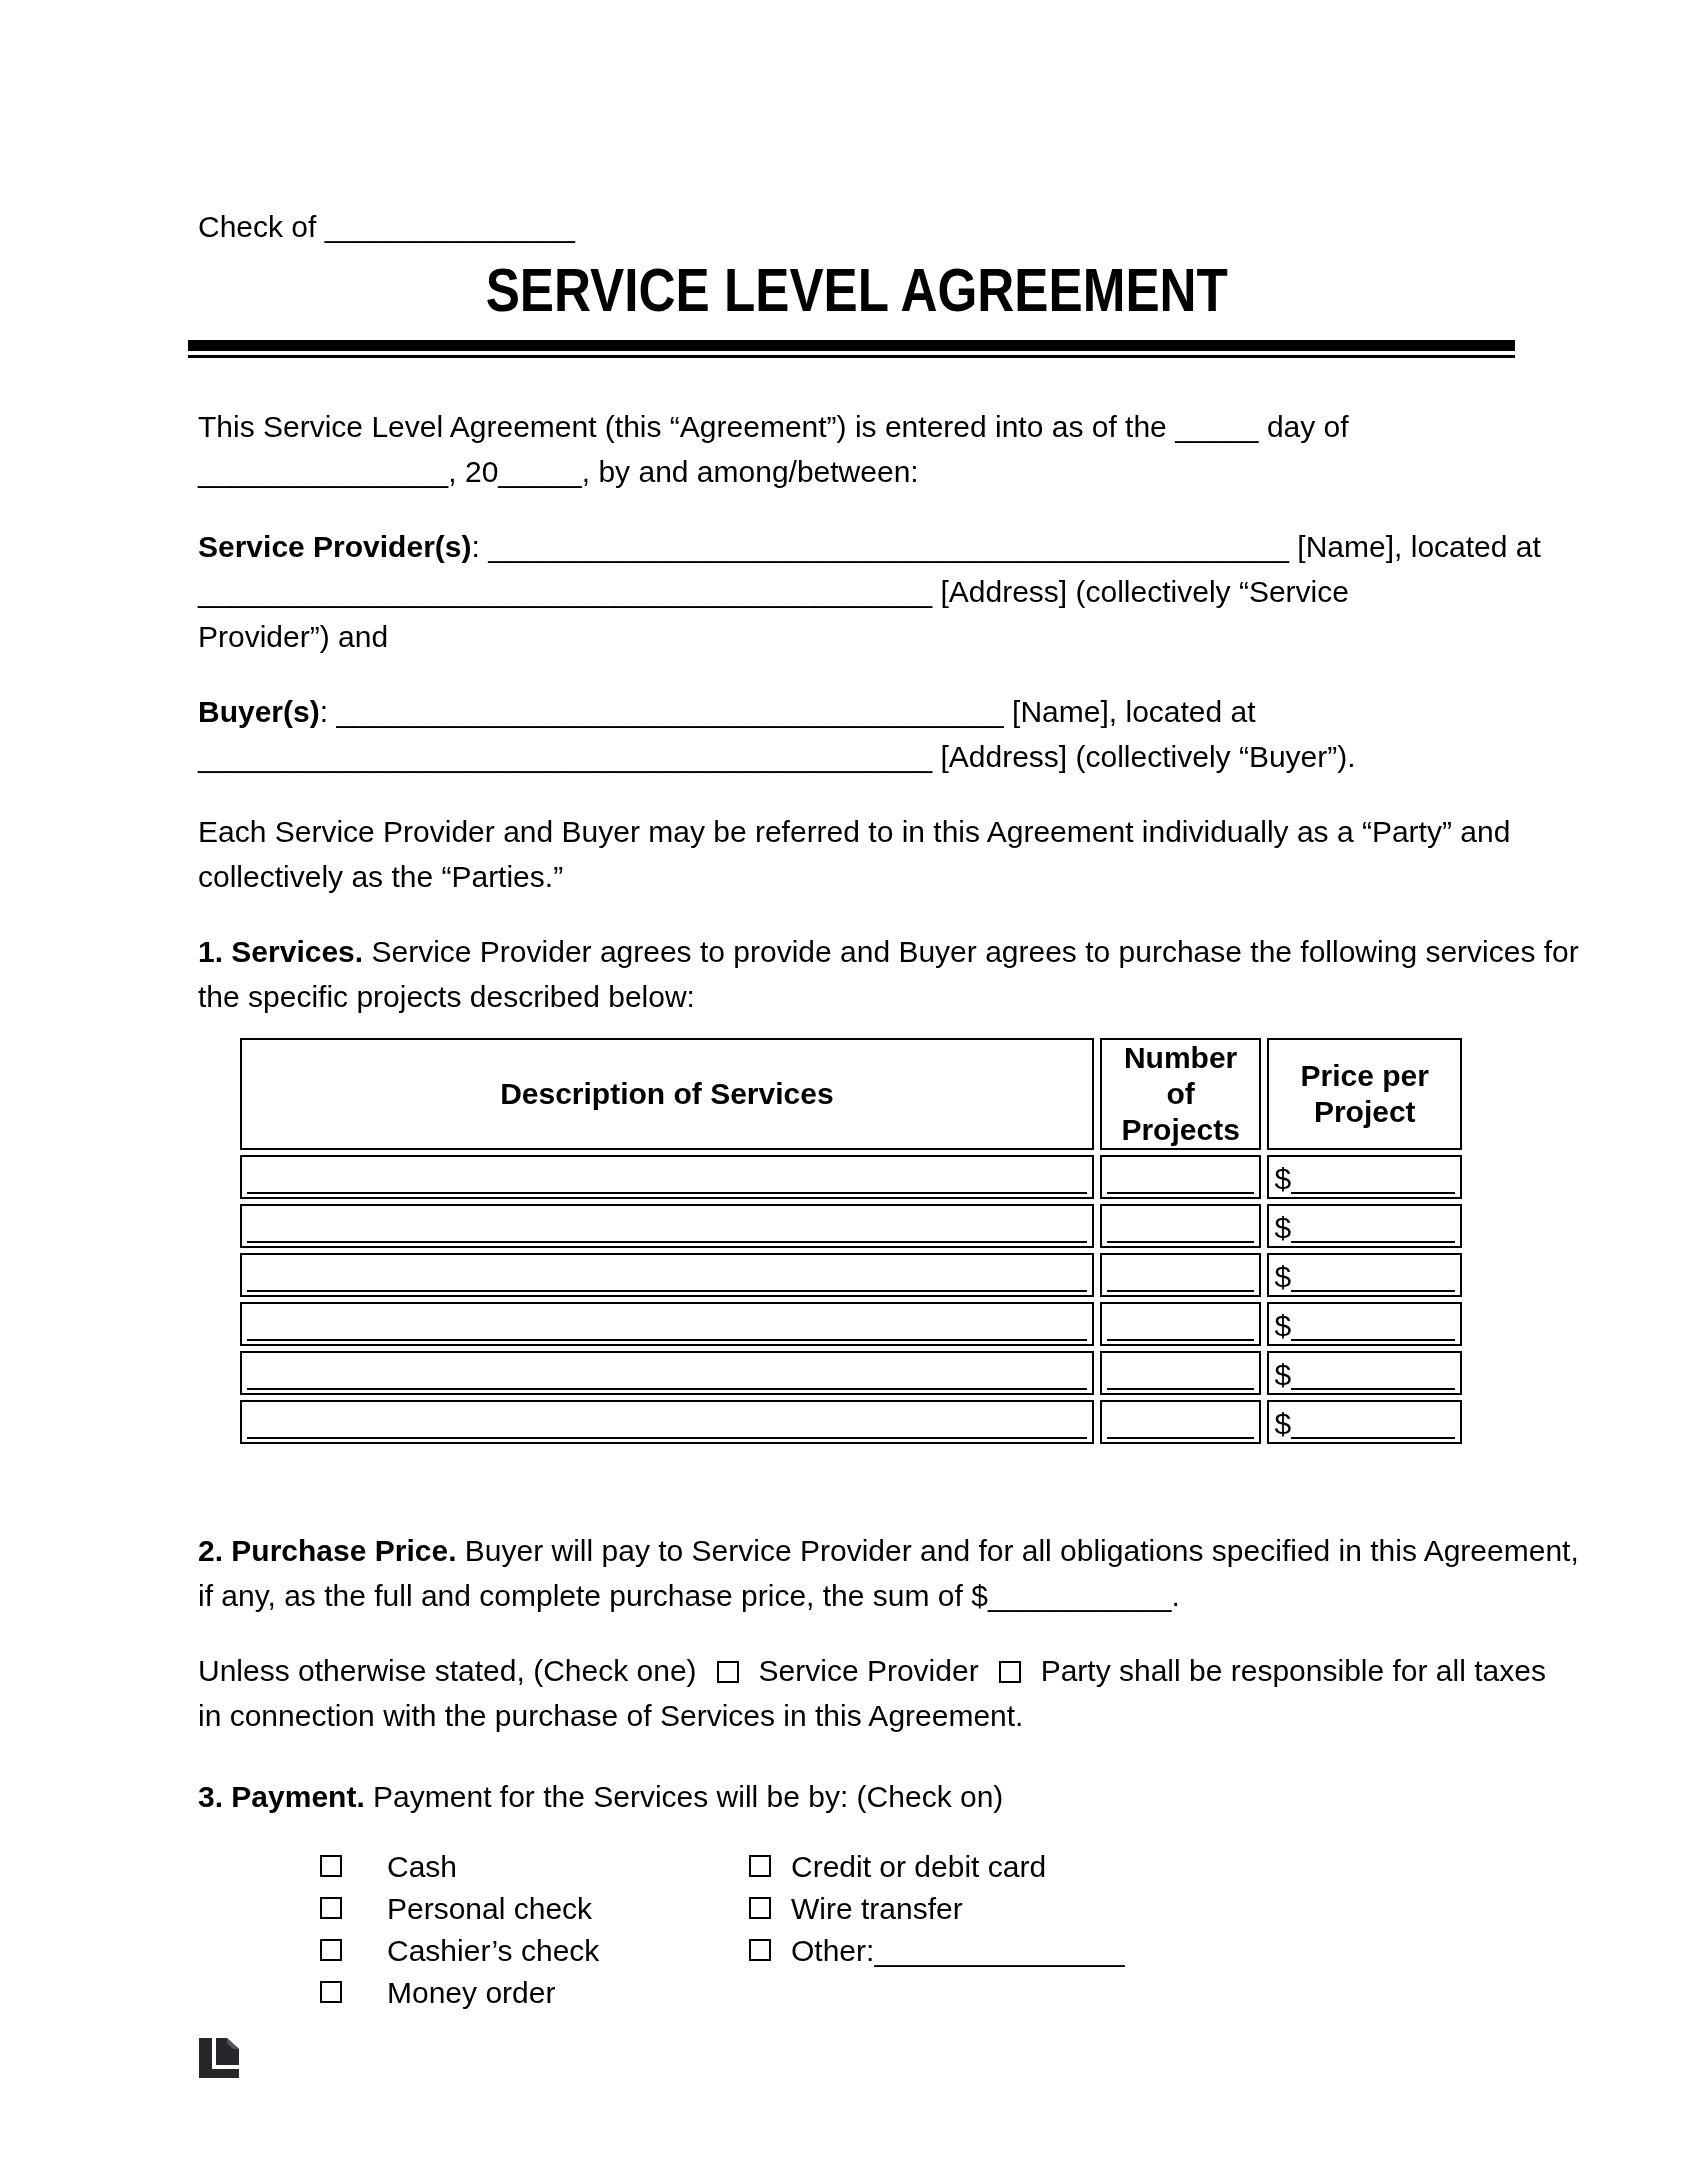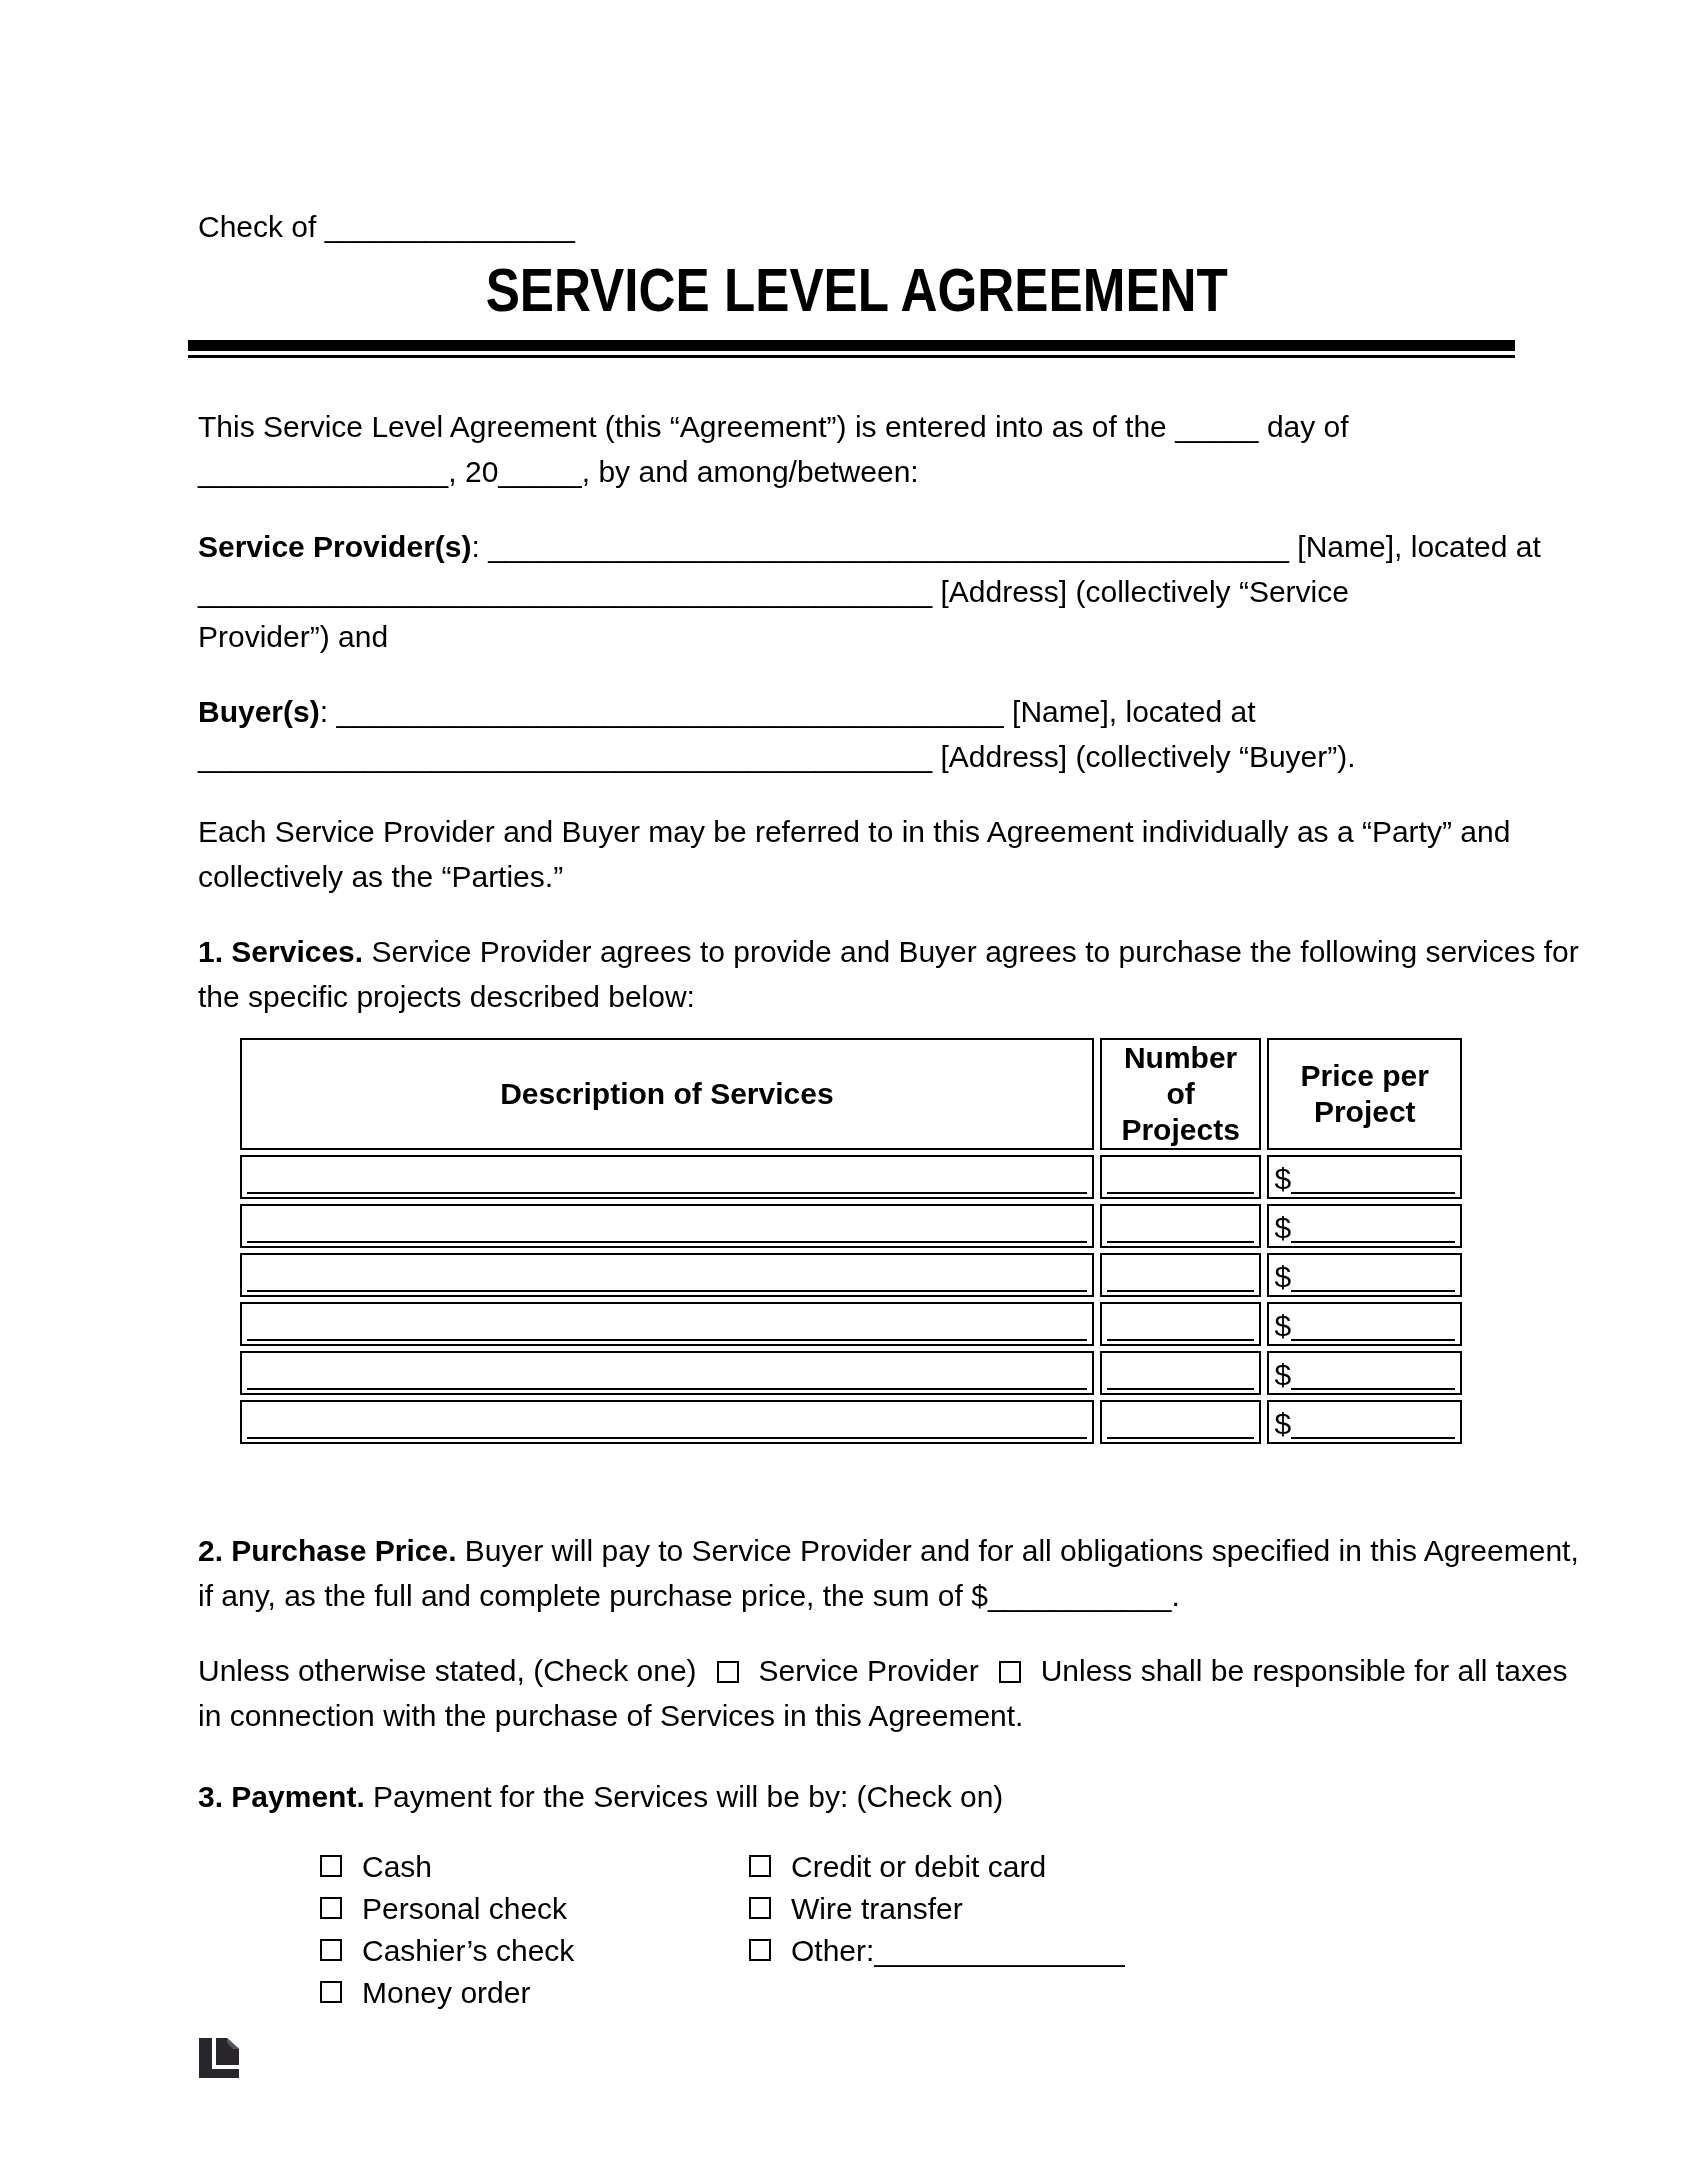--- a/index.html
+++ b/index.html
@@ -67,21 +67,21 @@
   
   .cb {
     display: inline-block; width: 18px; height: 18px;
     border: 2px solid #000; background: #fff; flex: none;
   }
   .cb.inline { margin: 0 20px; vertical-align: -2px; }
 
   .pay-options { margin: 26px 0 0 122px; }
   .pay-row { display: flex; }
   .pay-opt { display: flex; align-items: center; height: 42px; white-space: nowrap; }
-  .pay-opt.col1 { width: 429px; }
+  .pay-opt.col1 { width: 429px; gap: 25px; }
   .pay-opt .cb { margin-right: 20px; }
 
   .logo { position: absolute; left: 199px; top: 2038px; width: 40px; height: 40px; }
 </style>
 </head>
 <body>
 
 <div class="page">
   <div class="content">
 
@@ -221,21 +221,21 @@
         </tr>
       </tbody>
     </table>
 
     <p class="para pp">
       <b>2. Purchase Price.</b><span> Buyer will pay to Service Provider and for all obligations specified in this Agreement,</span><br>
       <span>if any, as the full and complete purchase price, the sum of $</span><span>___________</span><span>.</span>
     </p>
 
     <p class="para tax">
-      <span>Unless otherwise stated, (Check one)</span><span class="cb inline"></span><span>Service Provider</span><span class="cb inline"></span><span>Unless shall be responsible for all taxes</span><br>
+      <span>Unless otherwise stated, (Check one)</span><span class="cb inline"></span><span>Service Provider</span><span class="cb inline"></span><span>Party shall be responsible for all taxes</span><br>
       <span>in connection with the purchase of Services in this Agreement.</span>
     </p>
 
     <p class="para pay-head">
       <b>3. Payment.</b><span> Payment for the Services will be by: (Check on)</span>
     </p>
 
     <div class="pay-options">
       <div class="pay-row">
         <div class="pay-opt col1">

